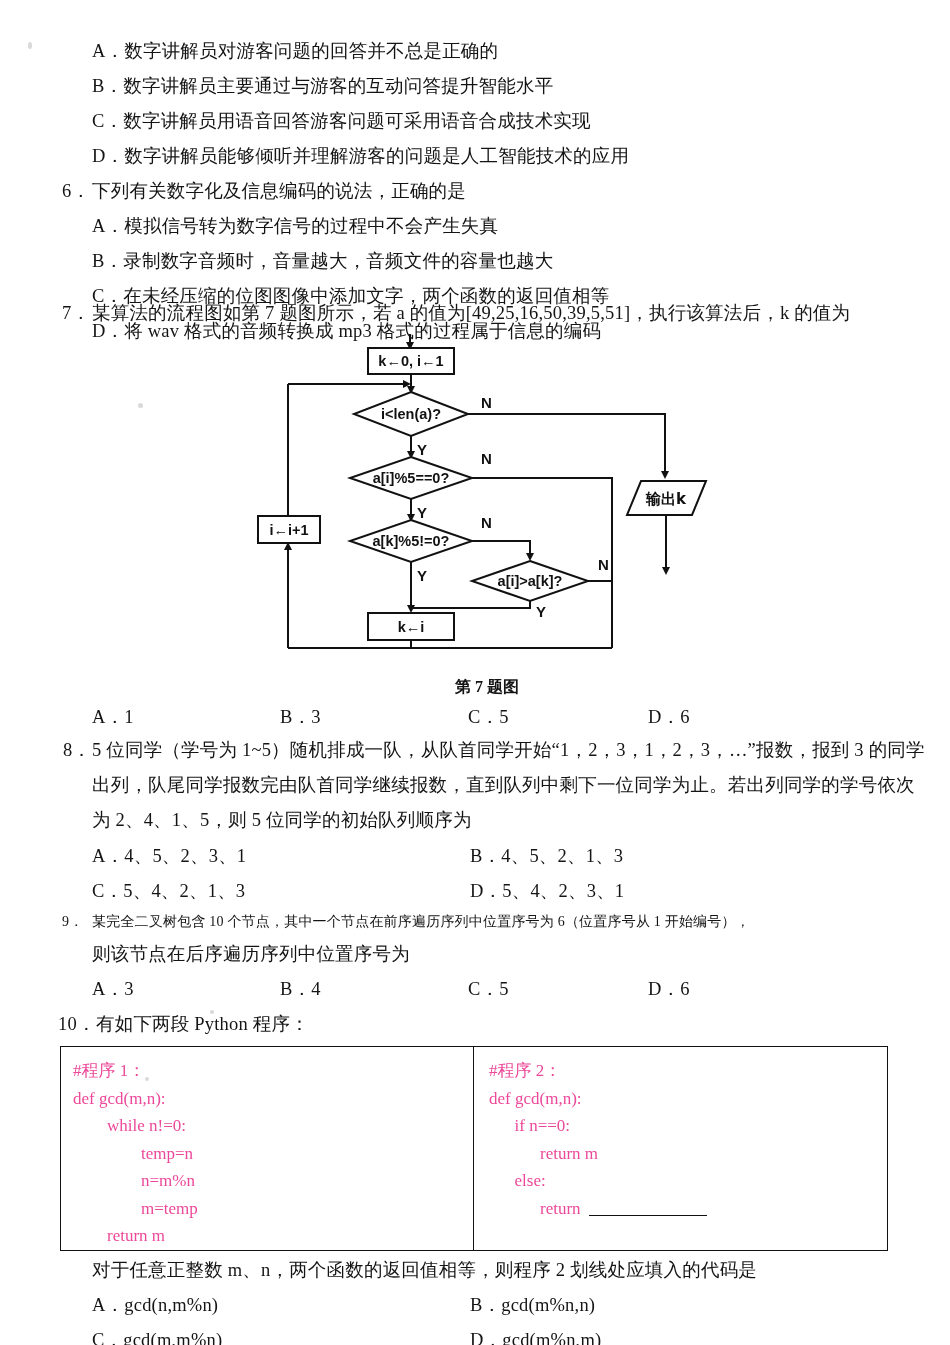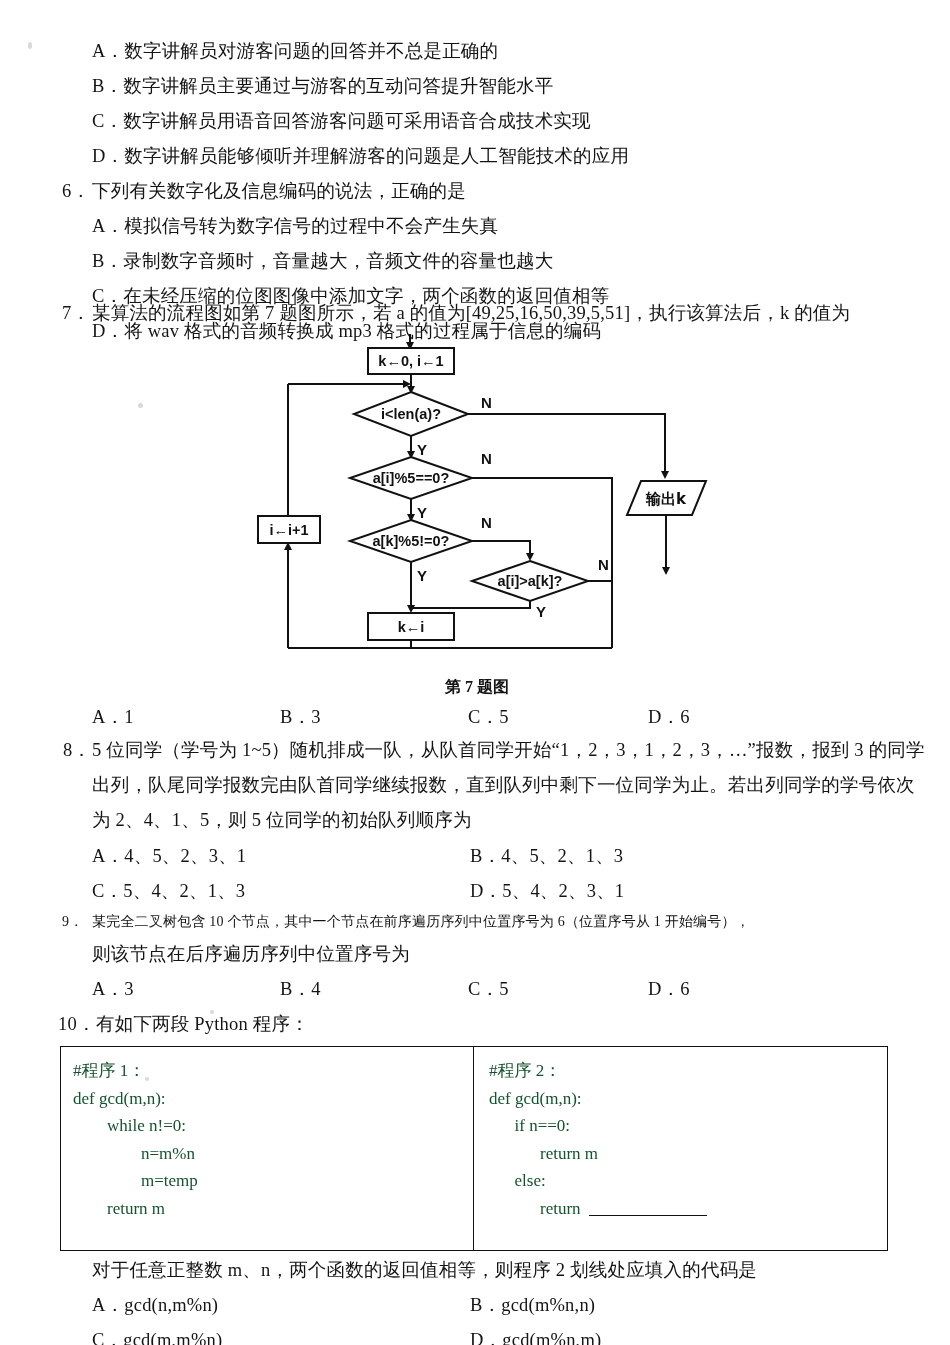--- a/index.html
+++ b/index.html
@@ -7,21 +7,21 @@
   body{
     width:950px;height:1345px;
     background:#ffffff;
     font-family:"Liberation Serif","DejaVu Serif",serif;
     color:#111;
     position:relative;
     overflow:hidden;
   }
   .page{
     position:absolute;inset:0;
-    padding:2px;
+    padding:12px;
   }
   
   .qline{
     position:absolute;
     white-space:nowrap;
     font-size:18.5px;
     letter-spacing:0.2px;
     color:#141414;
   }
   .qnum{ 
@@ -107,21 +107,21 @@
     box-sizing:border-box;
     padding:10px 0 0 12px;
   }
   .codepane.left{left:0;width:410px;}
   .codepane.right{left:410px;width:418px;}
   .codeline{
     font-family:"Liberation Serif","DejaVu Serif",serif;
     font-size:17px;
     line-height:27.5px;
     white-space:pre;
-    color:#14532d;
+    color:#ec4899;
   }
   .blank-underline{
     display:inline-block;
     width:118px;
     border-bottom:1.8px solid #111;
     height:14px;
     vertical-align:-2px;
     margin-left:4px;
   }
   .speck{
@@ -313,20 +313,21 @@
     <span class="numlbl" style="min-width:38px;">10．</span><span>有如下两段 Python 程序：</span>
   </div>
 
   <div class="codebox" style="top:1046px;height:205px;">
     <div class="codedivider" style="left:412px;"></div>
 
     <div class="codepane left" style="width:412px;">
       <div class="codeline">#程序 1：</div>
       <div class="codeline">def gcd(m,n):</div>
       <div class="codeline">        while n!=0:</div>
+      <div class="codeline">                temp=n</div>
       <div class="codeline">                n=m%n</div>
       <div class="codeline">                m=temp</div>
       <div class="codeline">        return m</div>
     </div>
 
     <div class="codepane right" style="left:416px;width:416px;">
       <div class="codeline">#程序 2：</div>
       <div class="codeline">def gcd(m,n):</div>
       <div class="codeline">      if n==0:</div>
       <div class="codeline">            return m</div>

